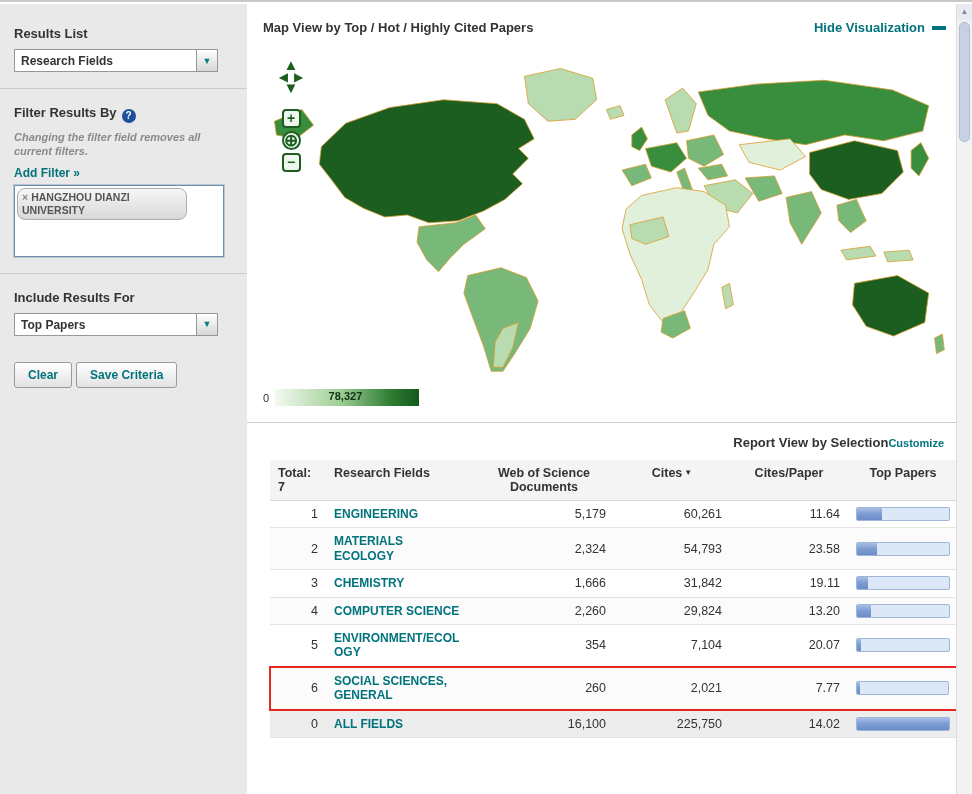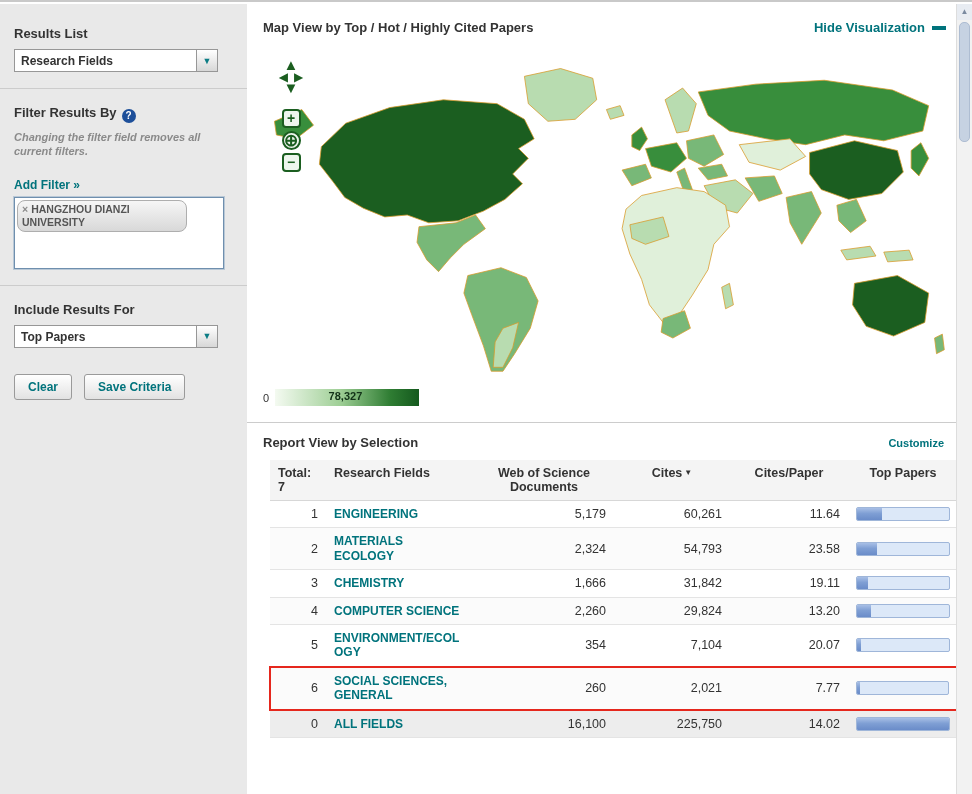--- a/index.html
+++ b/index.html
@@ -32,36 +32,36 @@
     background: linear-gradient(#ffffff, #d7d7d7);
     color: #0b7c84; font-size: 9px; display: flex; align-items: center; justify-content: center;
   }
   .side-divider { border: 0; border-top: 1px solid #cccccc; margin: 16px -14px; }
   .help-icon {
     display: inline-block; width: 14px; height: 14px; border-radius: 50%;
     background: #1d4f9a; color: #fff; font-size: 10px; font-weight: bold;
     text-align: center; line-height: 14px; margin-left: 5px; vertical-align: -2px;
     cursor: pointer;
   }
-  .filter-note { font-size: 11px; font-style: italic; font-weight: bold; color: #8a8a8a; line-height: 1.25; margin-bottom: 16px; width: 200px; }
+  .filter-note { font-size: 11px; font-style: italic; font-weight: bold; color: #8a8a8a; line-height: 1.25; margin-bottom: 4px; width: 200px; }
   .add-filter { font-size: 12px; font-weight: bold; color: #00737c; text-decoration: none; display: inline-block; margin-bottom: 5px; }
   .filter-box {
     width: 210px; height: 72px; background: #fff;
     border: 1px solid #6f8fae; outline: 1px solid #b9c8d6;
     padding: 2px;
   }
   .filter-tag {
     display: inline-block; max-width: 170px;
     background: linear-gradient(#f6f6f6, #d8d8d8);
     border: 1px solid #aeaeae; border-radius: 8px;
     font-size: 10.5px; font-weight: bold; color: #555;
     padding: 2px 8px 2px 4px; line-height: 1.25; cursor: pointer;
   }
   .filter-tag .tag-x { color: #8a8a8a; margin-right: 3px; font-weight: bold; }
-  .side-buttons { display: flex; gap: 12px; margin-top: 26px; }
+  .side-buttons { display: flex; gap: 4px; margin-top: 26px; }
   .side-btn {
     background: linear-gradient(#ffffff, #e2e2e2);
     border: 1px solid #9a9a9a; border-radius: 3px;
     color: #00737c; font-weight: bold; font-size: 12px;
     padding: 5px 13px; cursor: pointer; font-family: inherit;
   }
 
   
   .main {
     position: absolute; left: 247px; right: 16px; top: 2px; bottom: 0;
@@ -93,21 +93,21 @@
   .legend-bar {
     position: relative; width: 144px; height: 17px;
     background: linear-gradient(to right, #f4faf1, #9fcf96 45%, #2f7d33 80%, #14591d);
   }
   .legend-max {
     position: absolute; left: 50%; top: 1px; transform: translateX(-55%);
     font-size: 11px; font-weight: bold; color: #123318;
   }
 
   .report-divider { border: 0; border-top: 1px solid #cccccc; margin: 16px -6px 0 -12px; }
-  .report-header { display: flex; justify-content: space-between; align-items: center; padding: 12px 6px 10px 4px; }
+  .report-header { display: flex; justify-content: flex-end; align-items: center; padding: 12px 6px 10px 4px; }
   .report-title { font-size: 13px; font-weight: bold; color: #333; }
   .customize-link { font-size: 11px; font-weight: bold; color: #00737c; text-decoration: none; }
 
   
   table.report { border-collapse: collapse; table-layout: fixed; margin-left: 10px; width: 688px; font-size: 12.5px; }
   .report th {
     background: #f4f4f4; border-bottom: 1px solid #d7d7d7;
     font-weight: bold; color: #333; padding: 6px 8px; vertical-align: top; font-size: 12.5px;
   }
   .th-rank { text-align: left; width: 56px; padding-left: 10px; }

